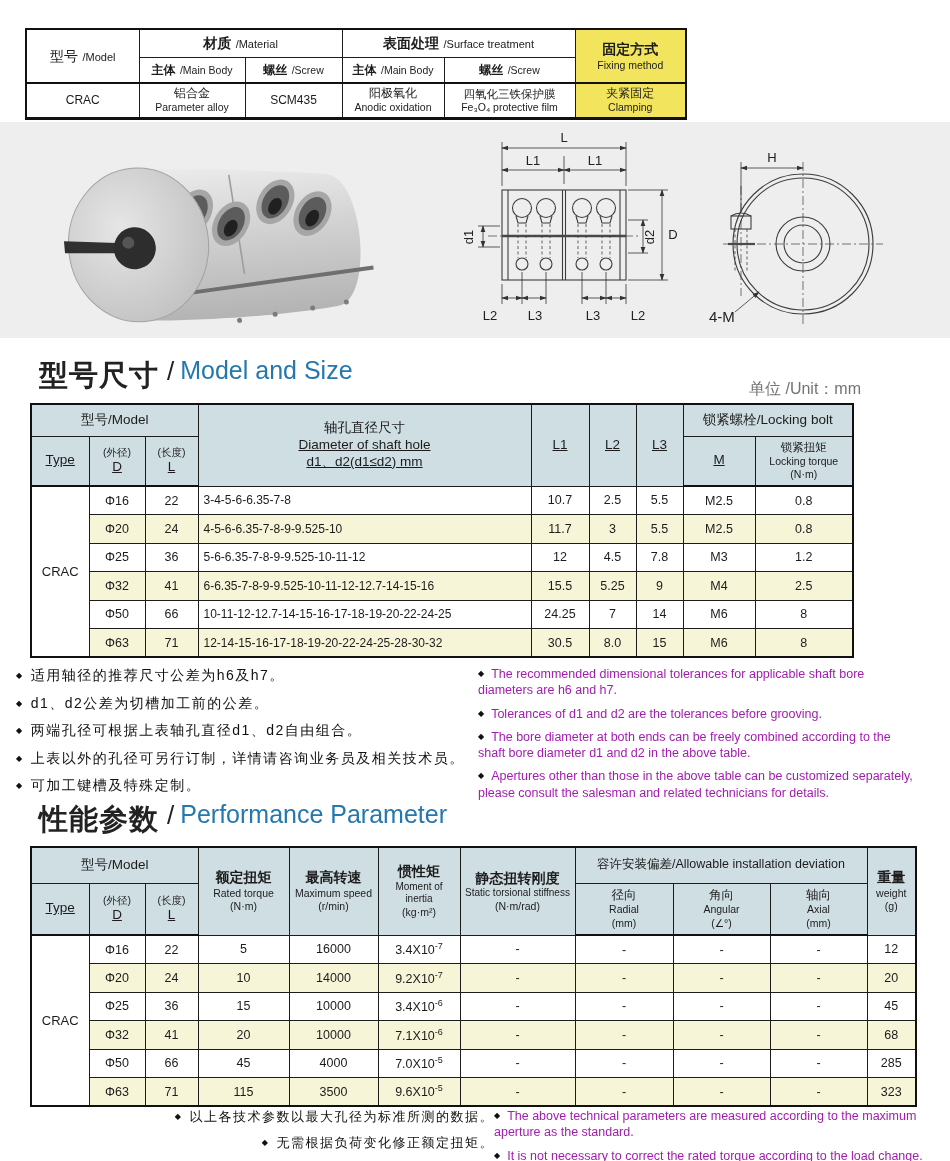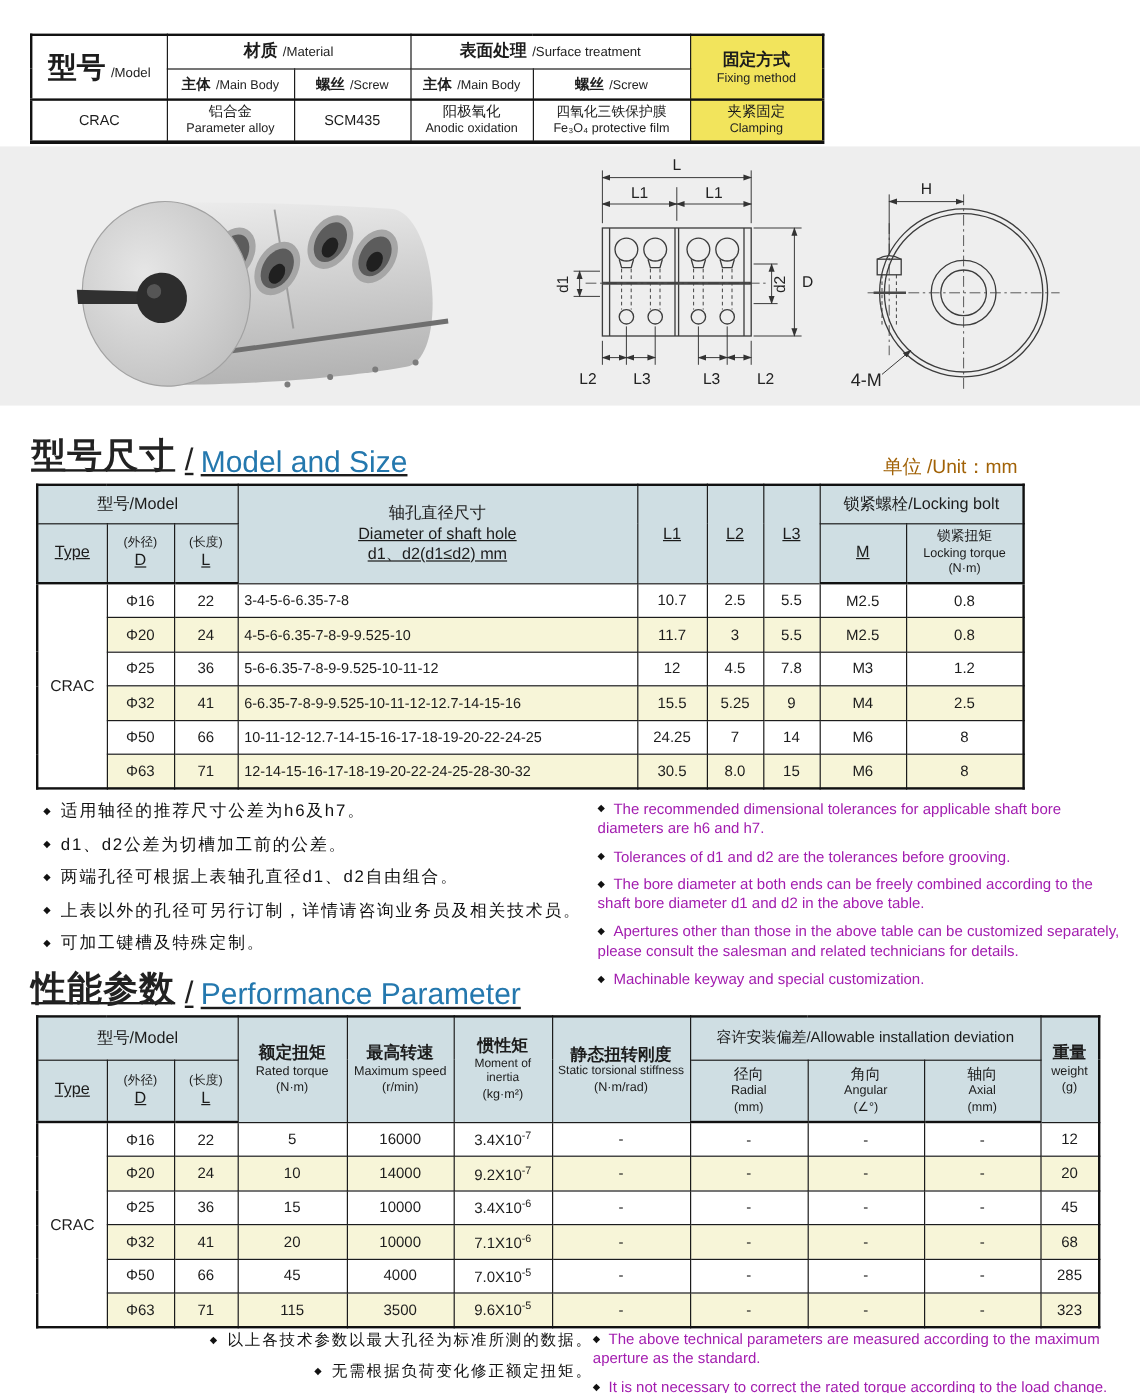--- a/index.html
+++ b/index.html
@@ -6,39 +6,39 @@
   html,body { background:#ffffff; }
   body { font-family:"Liberation Sans","DejaVu Sans",sans-serif; color:#1c1c1c; }
   .page { position:relative; width:950px; height:1161px; background:#fff; overflow:hidden; }
 
   
   .spec-table { position:absolute; left:25px; top:28px; width:660px; border-collapse:collapse; table-layout:fixed; border:2px solid #111; border-bottom:3px solid #111; }
   .spec-table td { border:1px solid #1c1c1c; text-align:center; vertical-align:middle; padding:1px 2px; }
   .spec-table .r1 { height:28px; }
   .spec-table .r2 { height:26px; }
   .spec-table .r3 { height:35px; border-top:2px solid #111; }
-  .zh-big { font-size:24px; font-weight:bold; }
+  .zh-big { font-size:14px; font-weight:normal; }
   .zh-mid { font-size:14px; font-weight:bold; }
   .zh-sub { font-size:12px; font-weight:bold; }
   .en-sm { font-size:11px; font-weight:normal; color:#222; }
   .en-xs { font-size:10.5px; font-weight:normal; color:#222; }
   .cell-2line { line-height:1.25; font-size:12px; }
   .yellow { background:#f2e45c; }
 
   
   .photo-band { position:absolute; left:0; top:122px; width:950px; height:216px; background:#eeeeee; }
   .photo-band svg { position:absolute; }
   .dim-text { font-size:13px; fill:#222; font-family:"Liberation Sans",sans-serif; }
 
   
-  .sec-title { position:absolute; left:26px; width:822px; display:flex; align-items:flex-end;text-decoration:underline; }
+  .sec-title { position:absolute; left:39px; width:822px; display:flex; align-items:flex-start; }
   .sec-title .zh { font-size:29px; font-weight:bold; color:#222; letter-spacing:1px; }
   .sec-title .slash { font-size:26px; color:#222; margin:0 6px 1px 8px; }
   .sec-title .en { font-size:25px; color:#2478ae; }
-  .unit { position:absolute; right:0; bottom:0; font-size:16px; color:#a16207; }
+  .unit { position:absolute; right:0; bottom:0; font-size:16px; color:#737373; }
   .unit2 { width:892px; }
 
   
   .dtable { border-collapse:collapse; table-layout:fixed; border:2px solid #111; position:absolute; left:30px; background:#fff; }
   .dtable th, .dtable td { border:1px solid #1c1c1c; text-align:center; vertical-align:middle; padding:0 2px; font-weight:normal; }
   .dtable thead { background:#cfdee3; }
   .dtable thead tr.hr2 th { border-bottom:2px solid #111; }
   .dtable thead th { font-size:13.5px; line-height:1.25; }
   .hzh { font-size:14px; font-weight:bold; }
   .hzh2 { font-size:13.5px; }
@@ -52,21 +52,21 @@
 
   #table1 { top:403px; width:822px; }
   #table1 thead tr.hr1 { height:32px; }
   #table1 thead tr.hr2 { height:50px; }
   #table2 { top:846px; width:885px; }
   #table2 thead tr.hr1 { height:36px; }
   #table2 thead tr.hr2 { height:52px; }
 
   
   .notes { position:absolute; display:flex; }
-  #notes1 { left:36px; top:666px; width:900px; }
+  #notes1 { left:16px; top:666px; width:900px; }
   #notes2 { left:32px; top:1108px; width:900px; }
   .notes ul { list-style:none; }
   .notes-zh { width:462px; }
   .notes-en { width:438px; }
   .notes-zh li { font-size:14px; letter-spacing:1.5px; color:#111; margin-bottom:8px; line-height:1.4; }
   .notes-en li { font-size:12.5px; color:#a21caf; margin-bottom:7px; line-height:1.3; }
   #notes2 .notes-zh li { font-size:13px;text-align:right; }
   .notes li::before { content:"◆"; font-size:8px; vertical-align:2px; margin-right:7px; color:#111; }
 </style>
 </head>
@@ -417,21 +417,20 @@
       <li>d1、d2公差为切槽加工前的公差。</li>
       <li>两端孔径可根据上表轴孔直径d1、d2自由组合。</li>
       <li>上表以外的孔径可另行订制，详情请咨询业务员及相关技术员。</li>
       <li>可加工键槽及特殊定制。</li>
     </ul>
     <ul class="notes-en">
       <li>The recommended dimensional tolerances for applicable shaft bore diameters are h6 and h7.</li>
       <li>Tolerances of d1 and d2 are the tolerances before grooving.</li>
       <li>The bore diameter at both ends can be freely combined according to the shaft bore diameter d1 and d2 in the above table.</li>
       <li>Apertures other than those in the above table can be customized separately, please consult the salesman and related technicians for details.</li>
-      <li>Machinable keyway and special customization.</li>
     </ul>
   </div>
 
   <div class="sec-title unit2" style="top:800px; height:44px;">
     <span class="zh">性能参数</span>
     <span class="slash">/</span>
     <span class="en">Performance Parameter</span>
   </div>
 
   <table class="dtable" id="table2">

